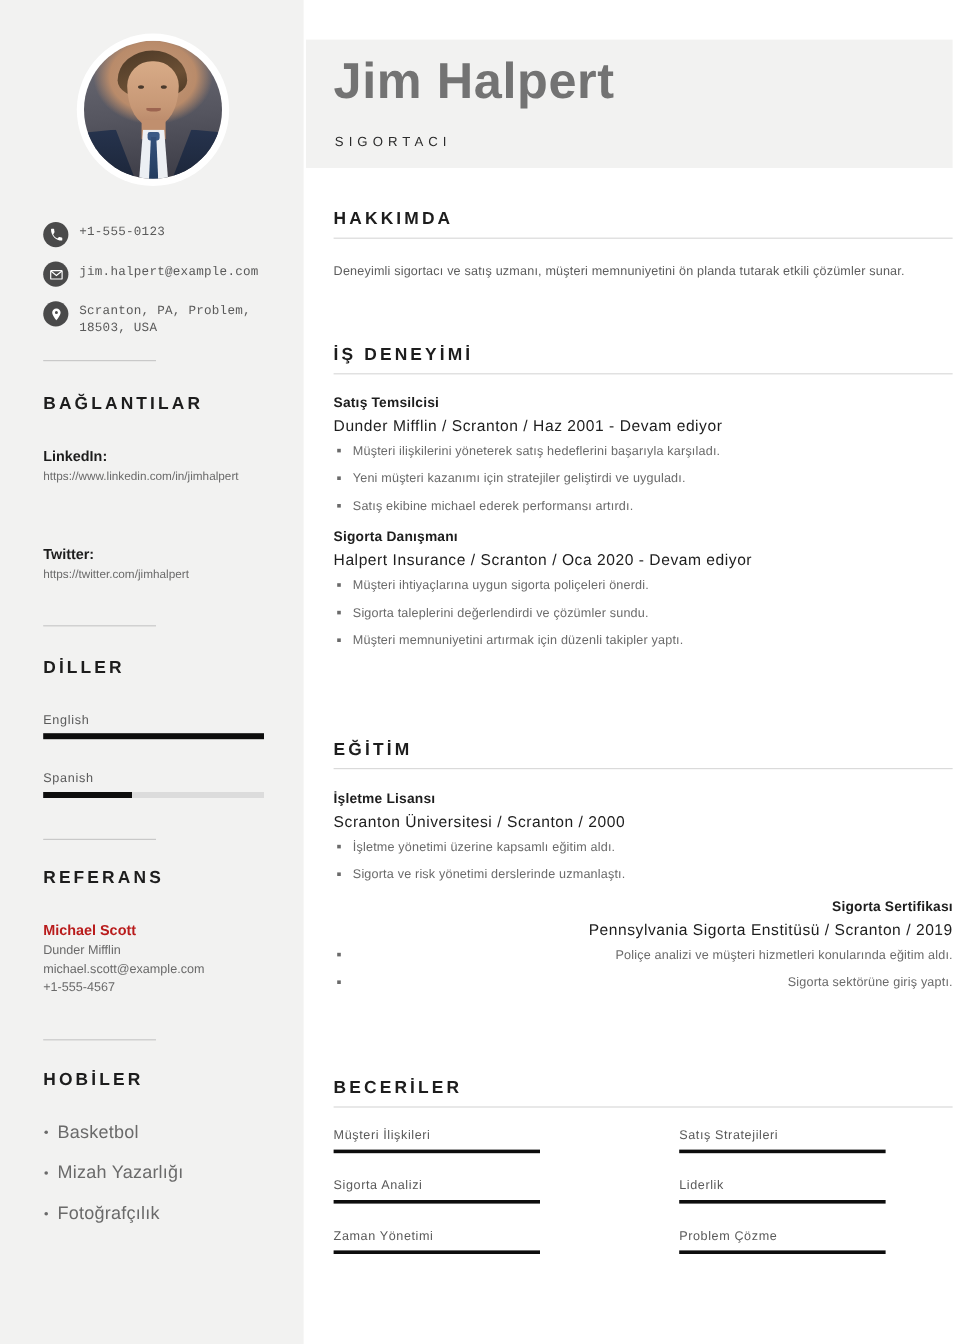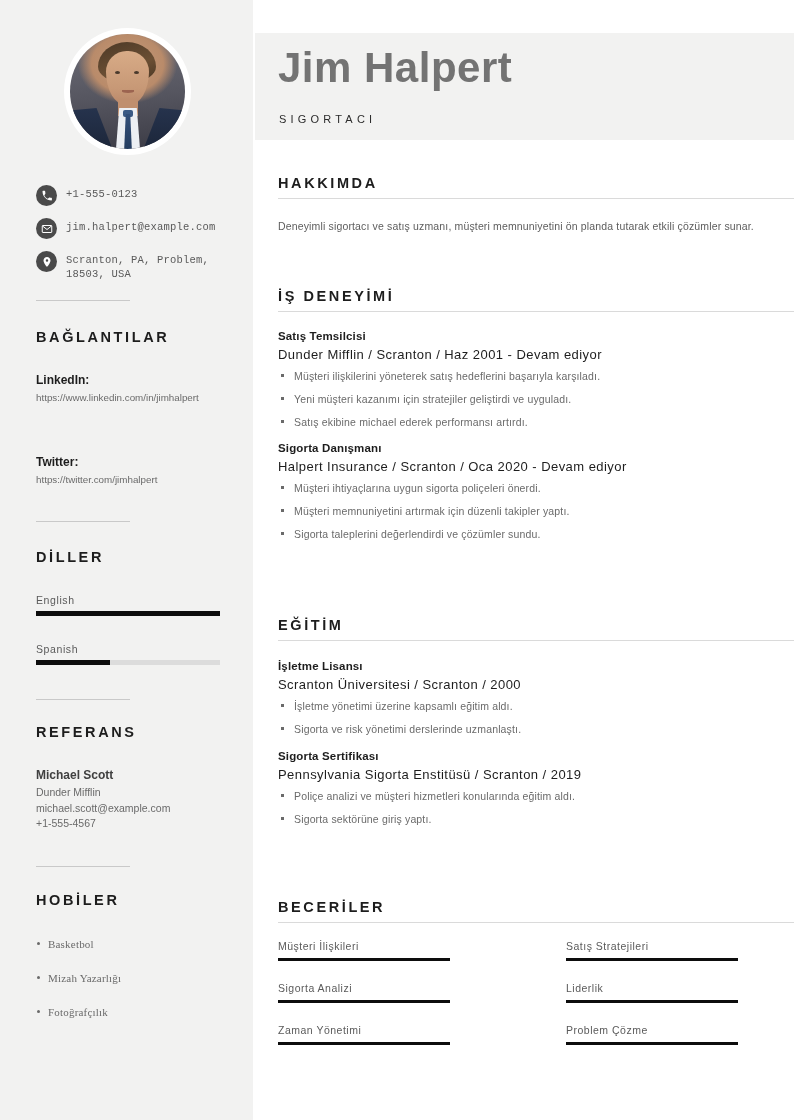--- a/index.html
+++ b/index.html
@@ -104,26 +104,26 @@
   .link-block { position:absolute; left:36px; width:190px; }
   .link-label { font-size:12px; font-weight:700; color:#1d1d1d; margin-bottom:4px; }
   .link-url { font-size:9.8px; color:#6a6a6a; line-height:14px; word-break:break-all; }
 
   .lang-block { position:absolute; left:36px; width:184px; }
   .lang-name { font-size:10.5px; color:#5a5a5a; letter-spacing:0.6px; margin-bottom:5px; }
   .lang-track { width:184px; height:5px; background:#dcdcdc; }
   .lang-fill { height:5px; background:#0d0d0d; }
 
   .ref-block { position:absolute; left:36px; width:200px; }
-  .ref-name { font-size:12px; font-weight:700; color:#404040; margin-bottom:3px; }
+  .ref-name { font-size:12px; font-weight:700; color:#b91c1c; margin-bottom:3px; }
   .ref-line { font-size:10.5px; color:#6a6a6a; line-height:15.5px; }
 
   .hobby-list { position:absolute; left:37px; width:200px; }
-  .hobby-item { font-size:11px; color:#6a6a6a; line-height:14px;
-                margin-bottom:20px; padding-left:11px; position:relative; letter-spacing:0.2px;font-family:Liberation Serif, serif; }
+  .hobby-item { font-size:15px; color:#6a6a6a; line-height:14px;
+                margin-bottom:20px; padding-left:11px; position:relative; letter-spacing:0.2px; }
   .hobby-item:before {
     content:""; position:absolute; left:0; top:5px;
     width:3px; height:3px; border-radius:50%; background:#6a6a6a;
   }
 
   
   .header-band {
     position:absolute; left:255px; top:33px; width:539px; height:107px;
     background:#f2f2f1;
   }
@@ -296,40 +296,40 @@
           <div class="bullet">Yeni müşteri kazanımı için stratejiler geliştirdi ve uyguladı.</div>
           <div class="bullet">Satış ekibine michael ederek performansı artırdı.</div>
         </div>
       </div>
 
       <div style="margin-top:13px;">
         <div class="entry-title">Sigorta Danışmanı</div>
         <div class="entry-sub">Halpert Insurance / Scranton / Oca 2020 - Devam ediyor</div>
         <div class="bullets">
           <div class="bullet">Müşteri ihtiyaçlarına uygun sigorta poliçeleri önerdi.</div>
+          <div class="bullet">Sigorta taleplerini değerlendirdi ve çözümler sundu.</div>
           <div class="bullet">Müşteri memnuniyetini artırmak için düzenli takipler yaptı.</div>
-          <div class="bullet">Sigorta taleplerini değerlendirdi ve çözümler sundu.</div>
         </div>
       </div>
     </div>
 
     <div style="position:absolute; top:617px; width:516px;">
       <div class="sec-head">EĞİTİM</div>
       <div class="sec-rule"></div>
 
       <div style="margin-top:19px;">
         <div class="entry-title">İşletme Lisansı</div>
         <div class="entry-sub">Scranton Üniversitesi / Scranton / 2000</div>
         <div class="bullets">
           <div class="bullet">İşletme yönetimi üzerine kapsamlı eğitim aldı.</div>
           <div class="bullet">Sigorta ve risk yönetimi derslerinde uzmanlaştı.</div>
         </div>
       </div>
 
-      <div style="margin-top:14px;">
+      <div style="margin-top:14px;text-align:right;">
         <div class="entry-title">Sigorta Sertifikası</div>
         <div class="entry-sub">Pennsylvania Sigorta Enstitüsü / Scranton / 2019</div>
         <div class="bullets">
           <div class="bullet">Poliçe analizi ve müşteri hizmetleri konularında eğitim aldı.</div>
           <div class="bullet">Sigorta sektörüne giriş yaptı.</div>
         </div>
       </div>
     </div>
 
     <div style="position:absolute; top:899px; width:516px;">

